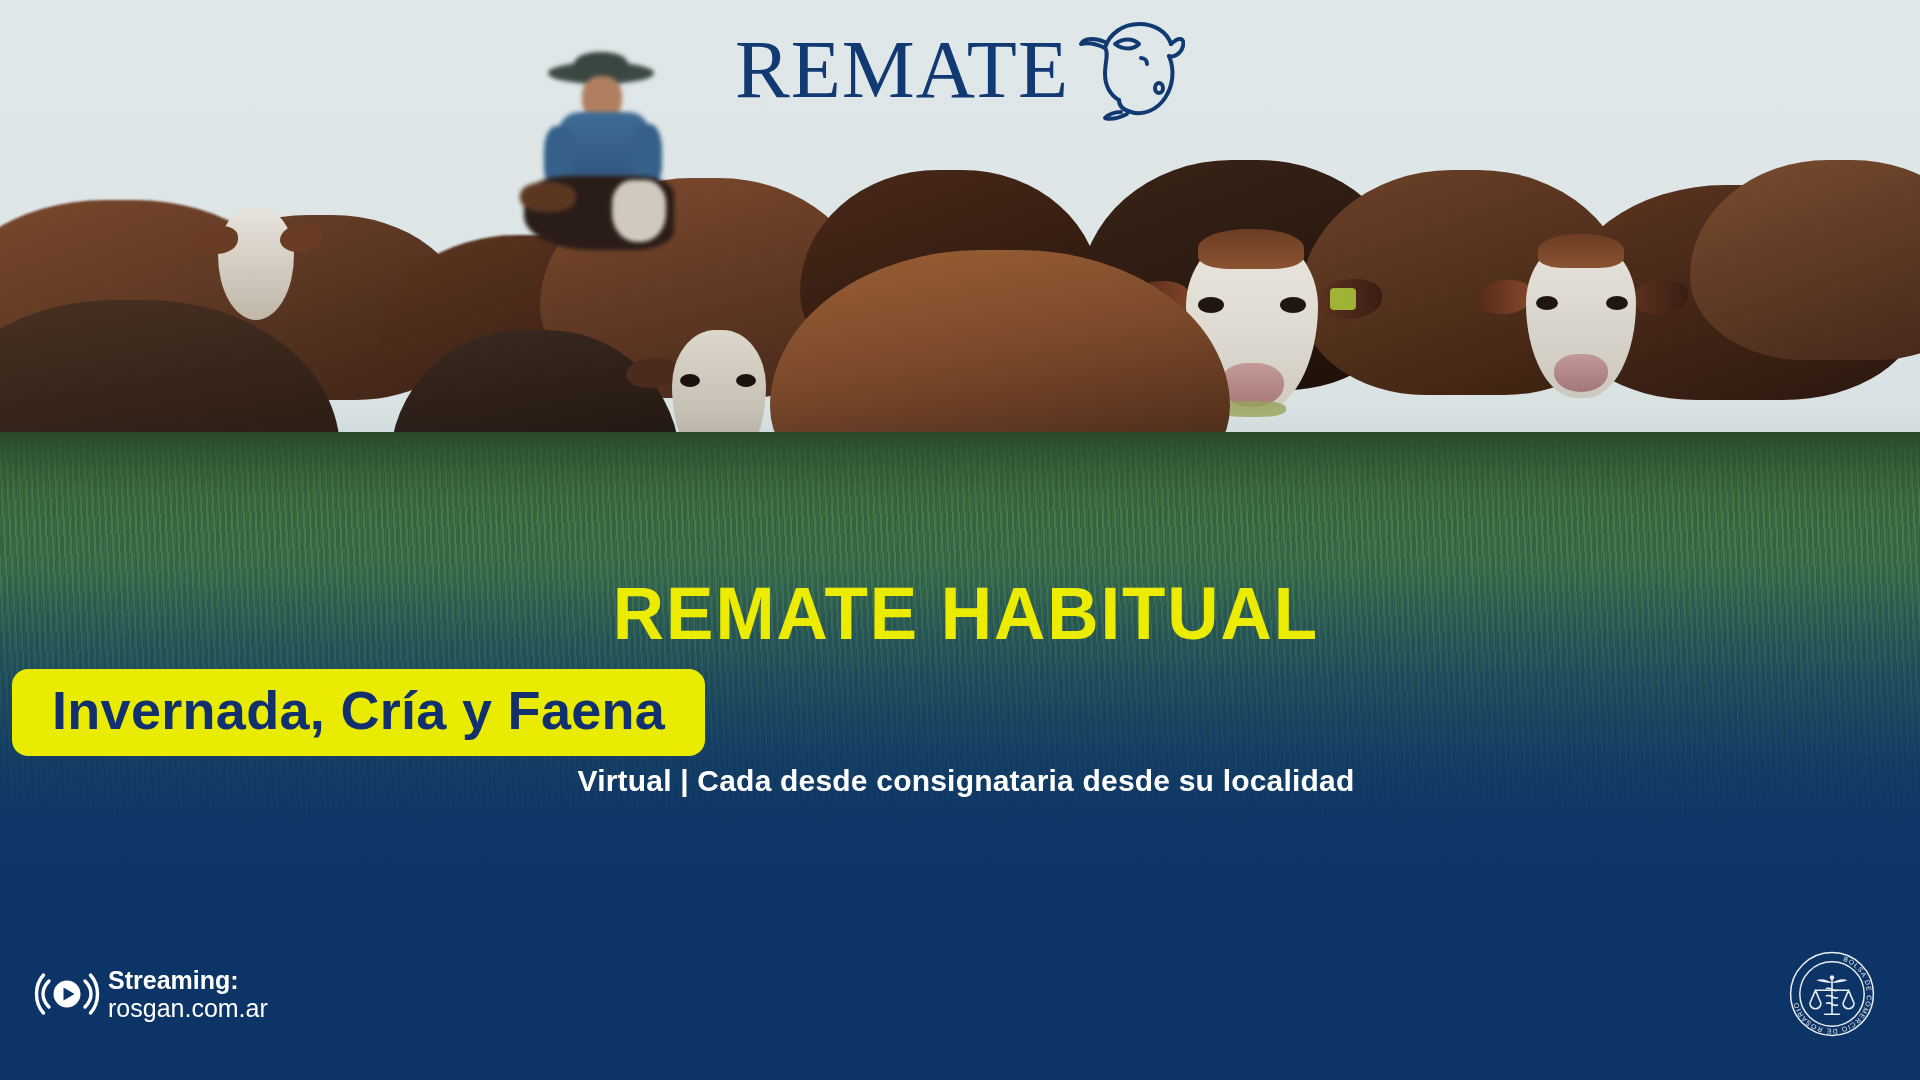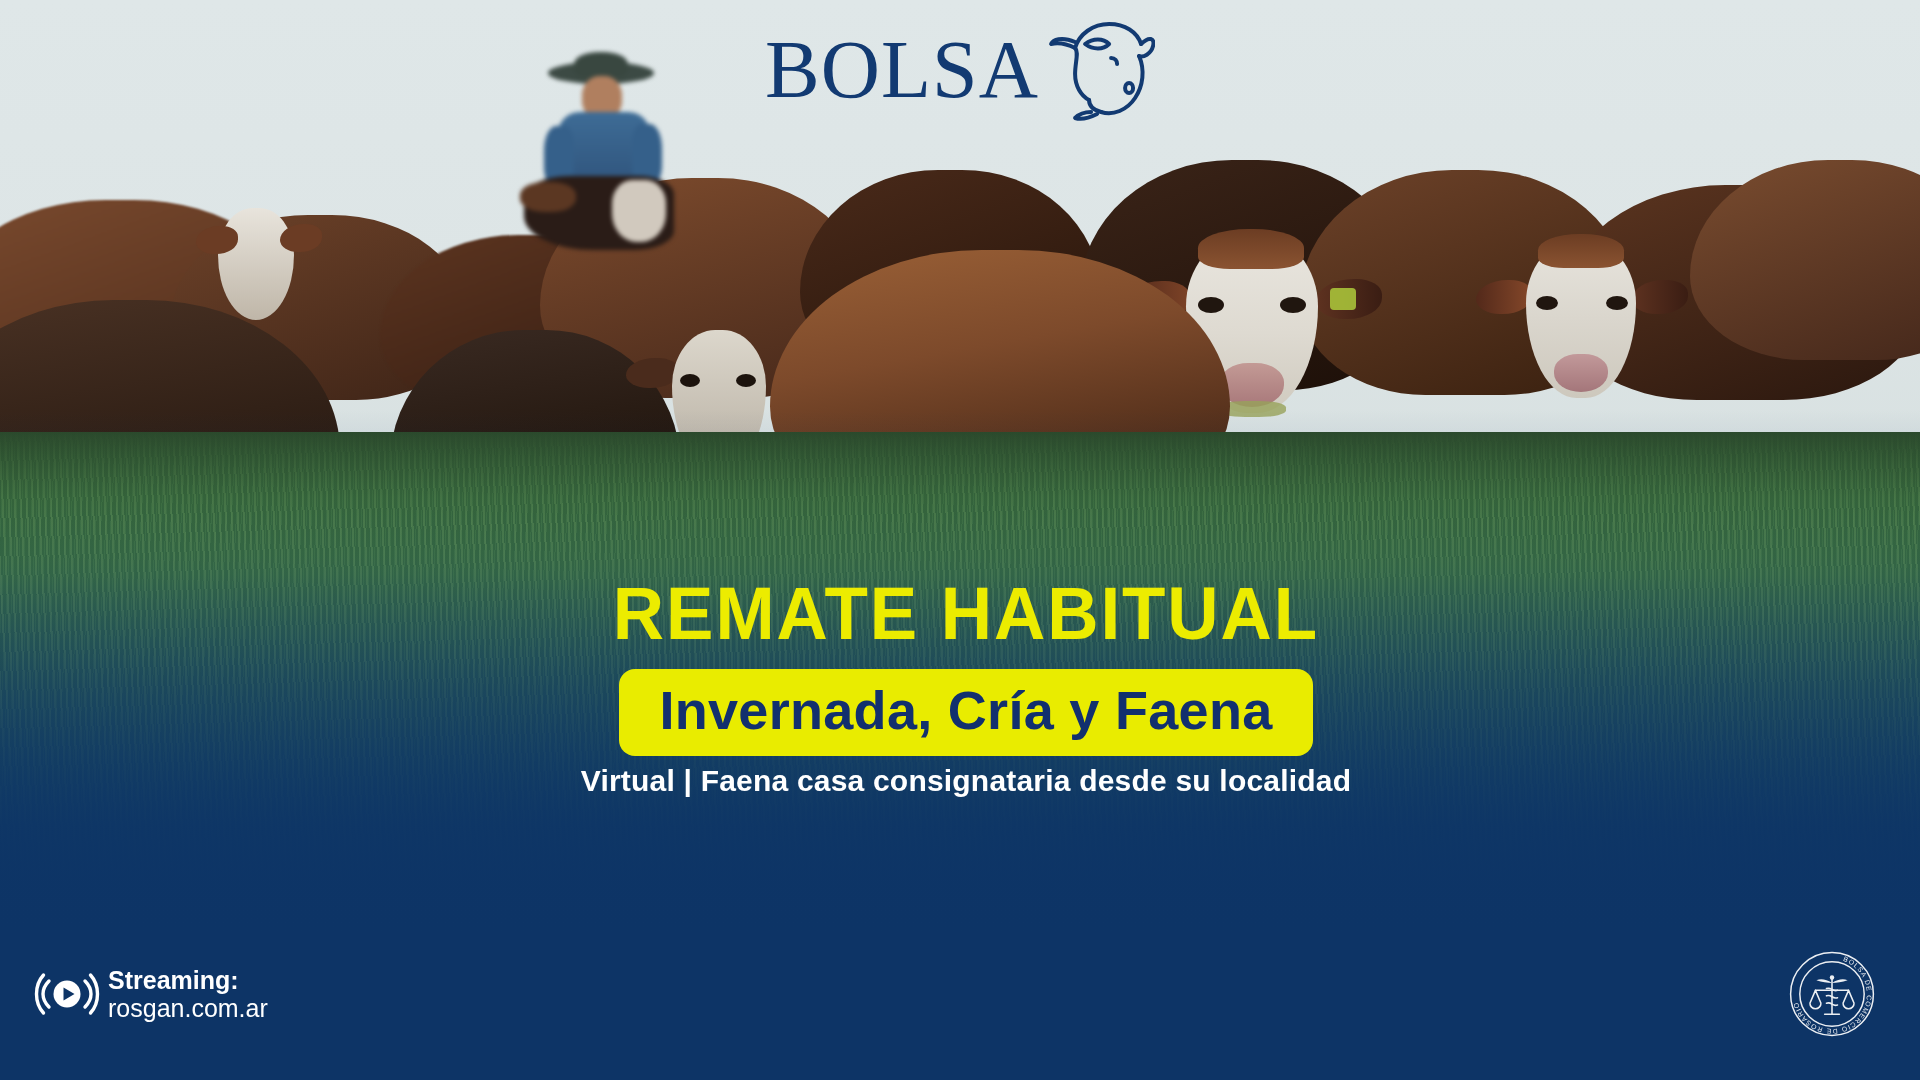--- a/index.html
+++ b/index.html
@@ -146,21 +146,21 @@
     letter-spacing: 2px;
     color: #ecec00;
     line-height: 1;
     margin: 0;
     transform: scaleX(.96);
   }
 
   .badge-wrap {
     margin-top: 18px;
     display: flex;
-    justify-content: center;
+    justify-content: flex-start;
   }
   .badge {
     display: inline-block;
     background: #e9ec00;
     color: #12306e;
     border-radius: 16px;
     padding: 13px 40px 17px;
     font-size: 54px;
     font-weight: 700;
     letter-spacing: .3px;
@@ -307,21 +307,21 @@
     <div class="leg" style="left:1600px;top:514px;width:44px;height:168px;background:#4e2e1c;"></div>
     <div class="leg" style="left:1740px;top:512px;width:46px;height:170px;background:#6d4328;"></div>
     <div class="leg" style="left:1860px;top:516px;width:44px;height:166px;background:#3e2418;"></div>
 
     <div class="field"></div>
     <div class="grass-tex"></div>
     <div class="navy-fade"></div>
   </div>
 
   <div class="logo">
-    <span class="logo-word">BOLSA</span>
+    <span class="logo-word">REMATE</span>
     <svg class="logo-cow" width="110" height="112" viewBox="0 0 110 112" fill="none" stroke="#123a72" stroke-width="4" stroke-linecap="round" stroke-linejoin="round">
       <path d="M30 28 C16 22 8 26 6 30 C14 28 22 30 30 34"></path>
       <path d="M30 34 C34 20 48 10 64 10 C80 10 92 18 96 30"></path>
       <path d="M96 30 C104 22 110 24 108 32 C106 40 98 44 94 42"></path>
       <path d="M94 42 C100 56 98 72 90 84 C82 96 68 102 56 98"></path>
       <path d="M56 98 C48 96 44 92 44 86"></path>
       <path d="M44 86 C36 82 30 72 30 60 C30 48 34 38 30 34"></path>
       <path d="M40 30 C48 24 58 24 64 30 C58 36 48 36 40 30 Z"></path>
       <path d="M66 44 C70 44 72 47 72 50"></path>
       <ellipse cx="84" cy="74" rx="4" ry="5"></ellipse>
@@ -329,21 +329,21 @@
     </svg>
   </div>
 
   <div class="content">
     <h1 class="headline">REMATE HABITUAL</h1>
 
     <div class="badge-wrap">
       <span class="badge">Invernada, Cría y Faena</span>
     </div>
 
-    <div class="venue-line">Virtual | Faena casa consignataria desde su localidad</div>
+    <div class="venue-line">Virtual | Cada desde consignataria desde su localidad</div>
   </div>
 
   <div class="streaming">
     <svg width="66" height="56" viewBox="0 0 66 56" fill="none" stroke="#ffffff" stroke-width="3.4" stroke-linecap="round">
       <circle cx="33" cy="28" r="13.5" fill="#ffffff" stroke="none"></circle>
       <path d="M29.5 21.5 L40.5 28 L29.5 34.5 Z" fill="#0d3466" stroke="none"></path>
       <path d="M15 15 C11 19 9 23.5 9 28 C9 32.5 11 37 15 41"></path>
       <path d="M6.5 9 C1.5 14.5 -0.5 21 -0.5 28 C-0.5 35 1.5 41.5 6.5 47" transform="translate(3,0)"></path>
       <path d="M51 15 C55 19 57 23.5 57 28 C57 32.5 55 37 51 41"></path>
       <path d="M59.5 9 C64.5 14.5 66.5 21 66.5 28 C66.5 35 64.5 41.5 59.5 47" transform="translate(-3,0)"></path>

